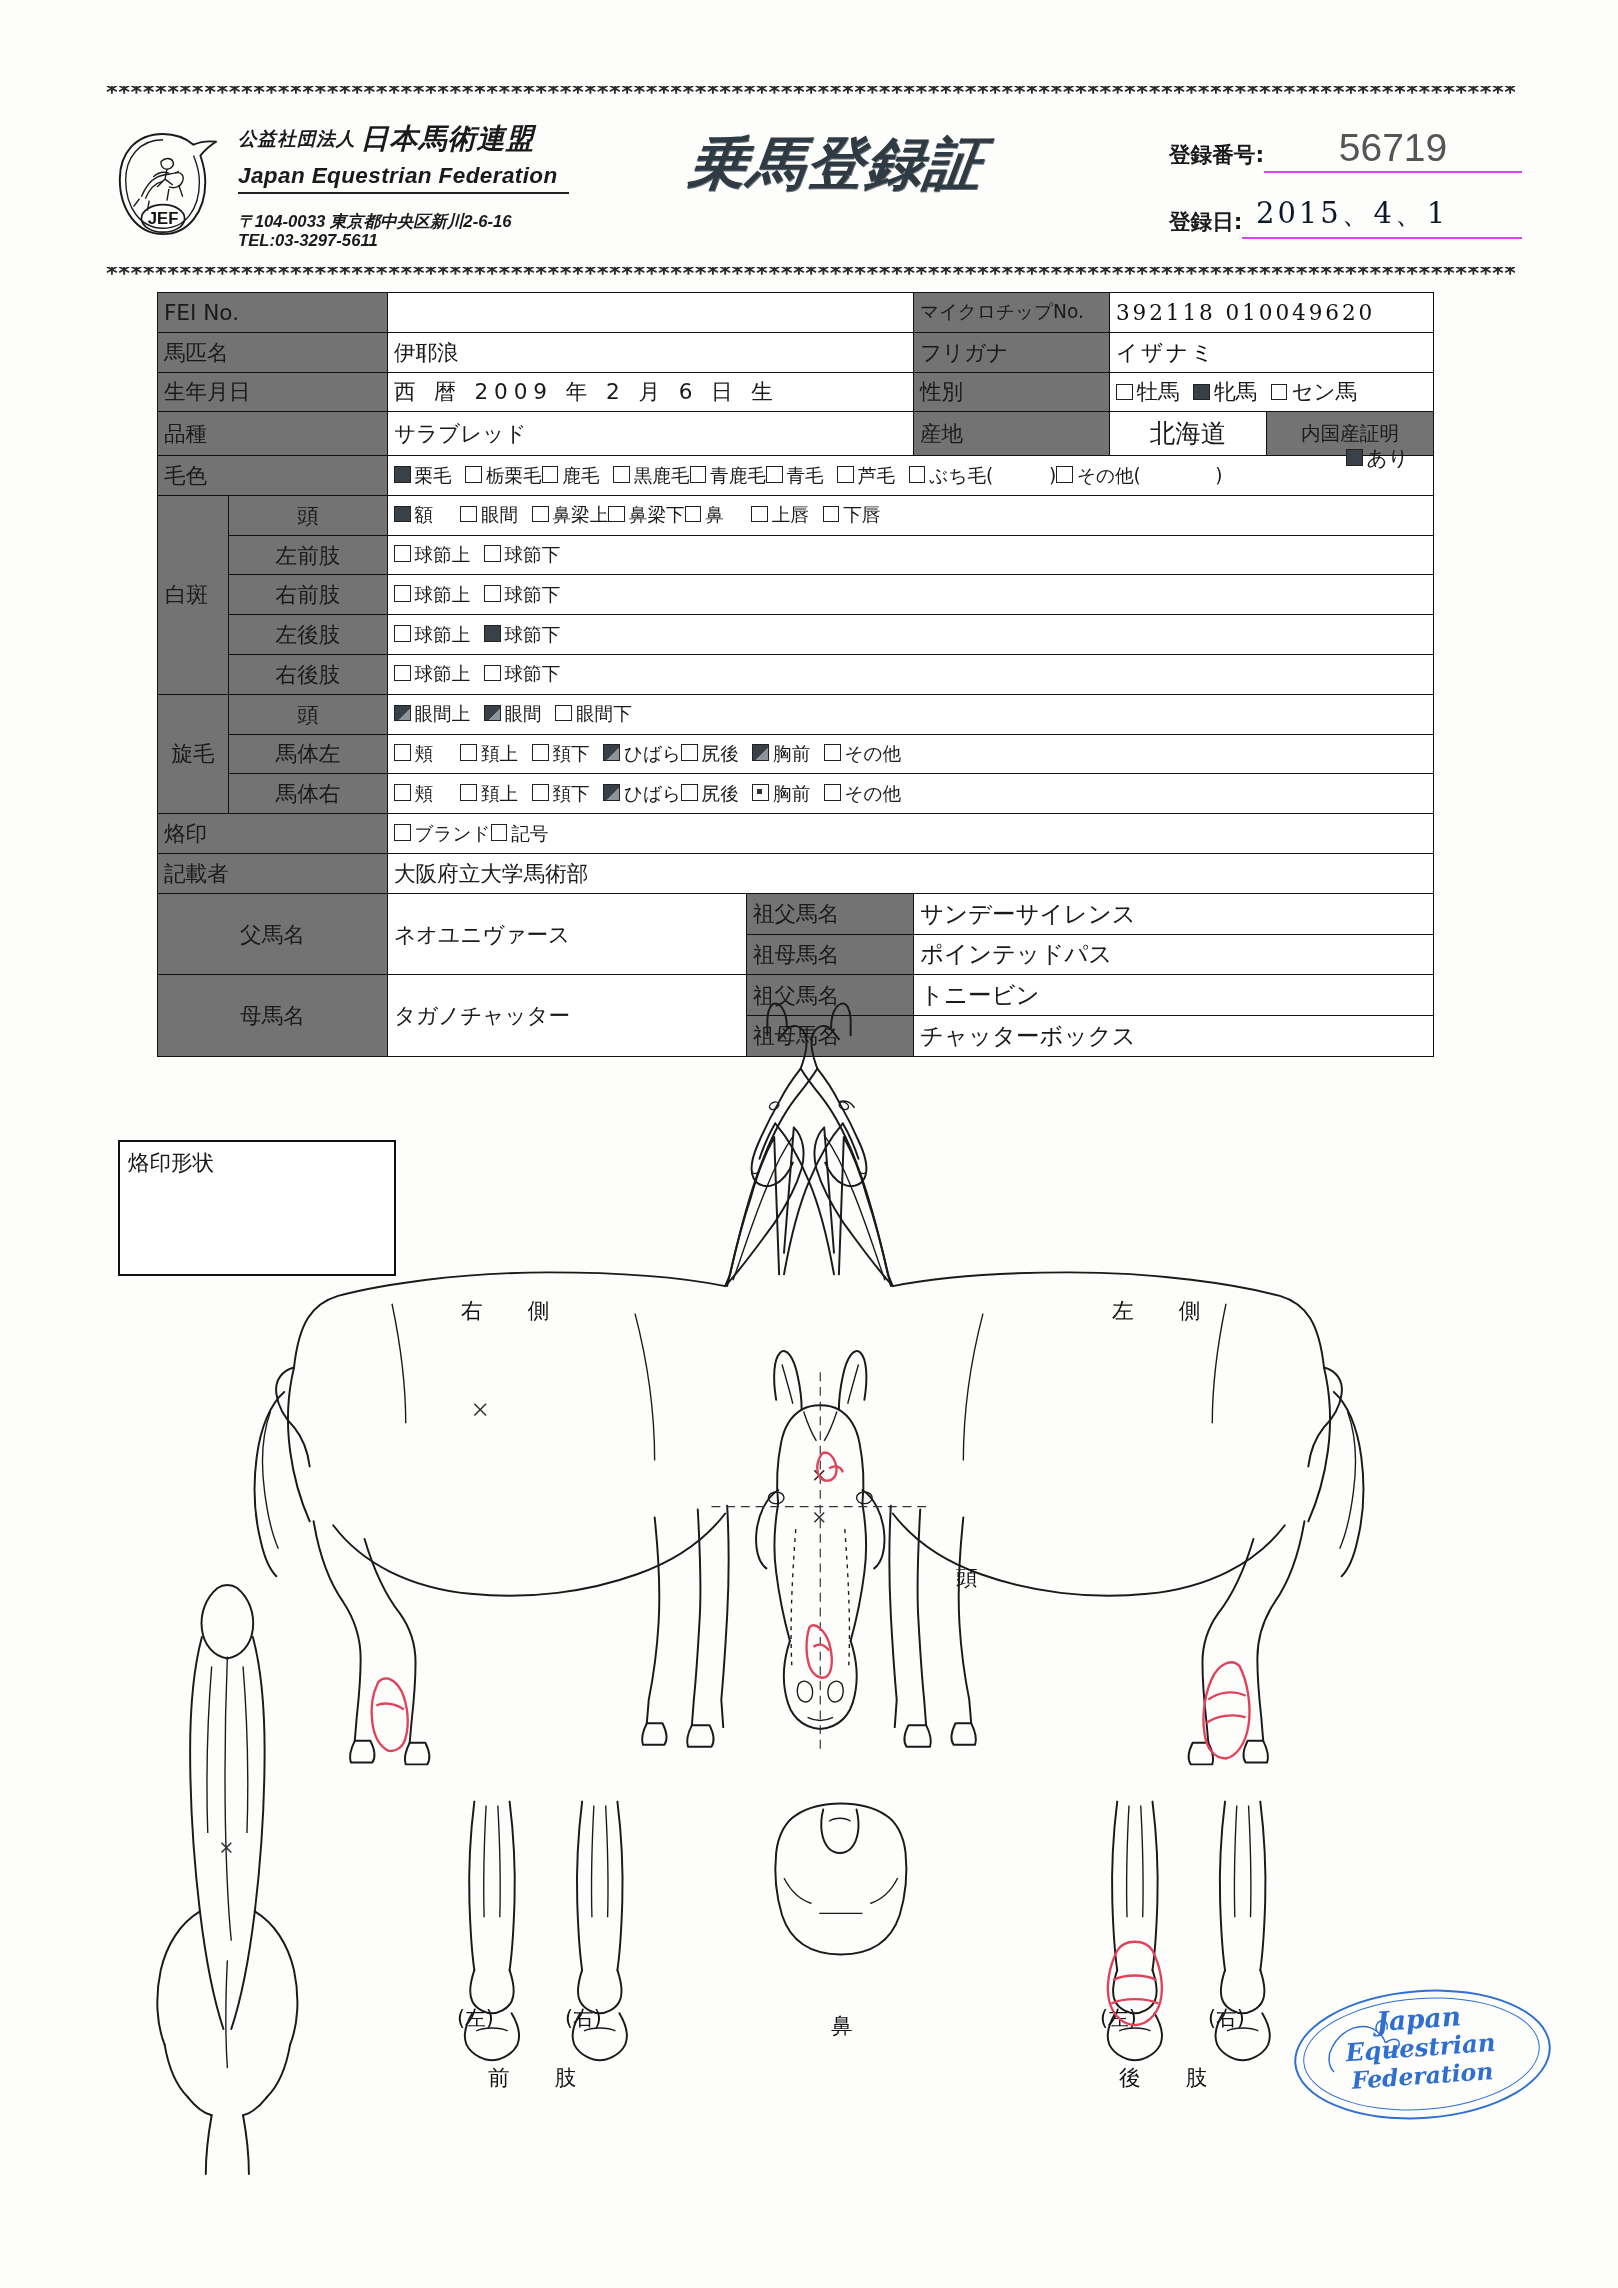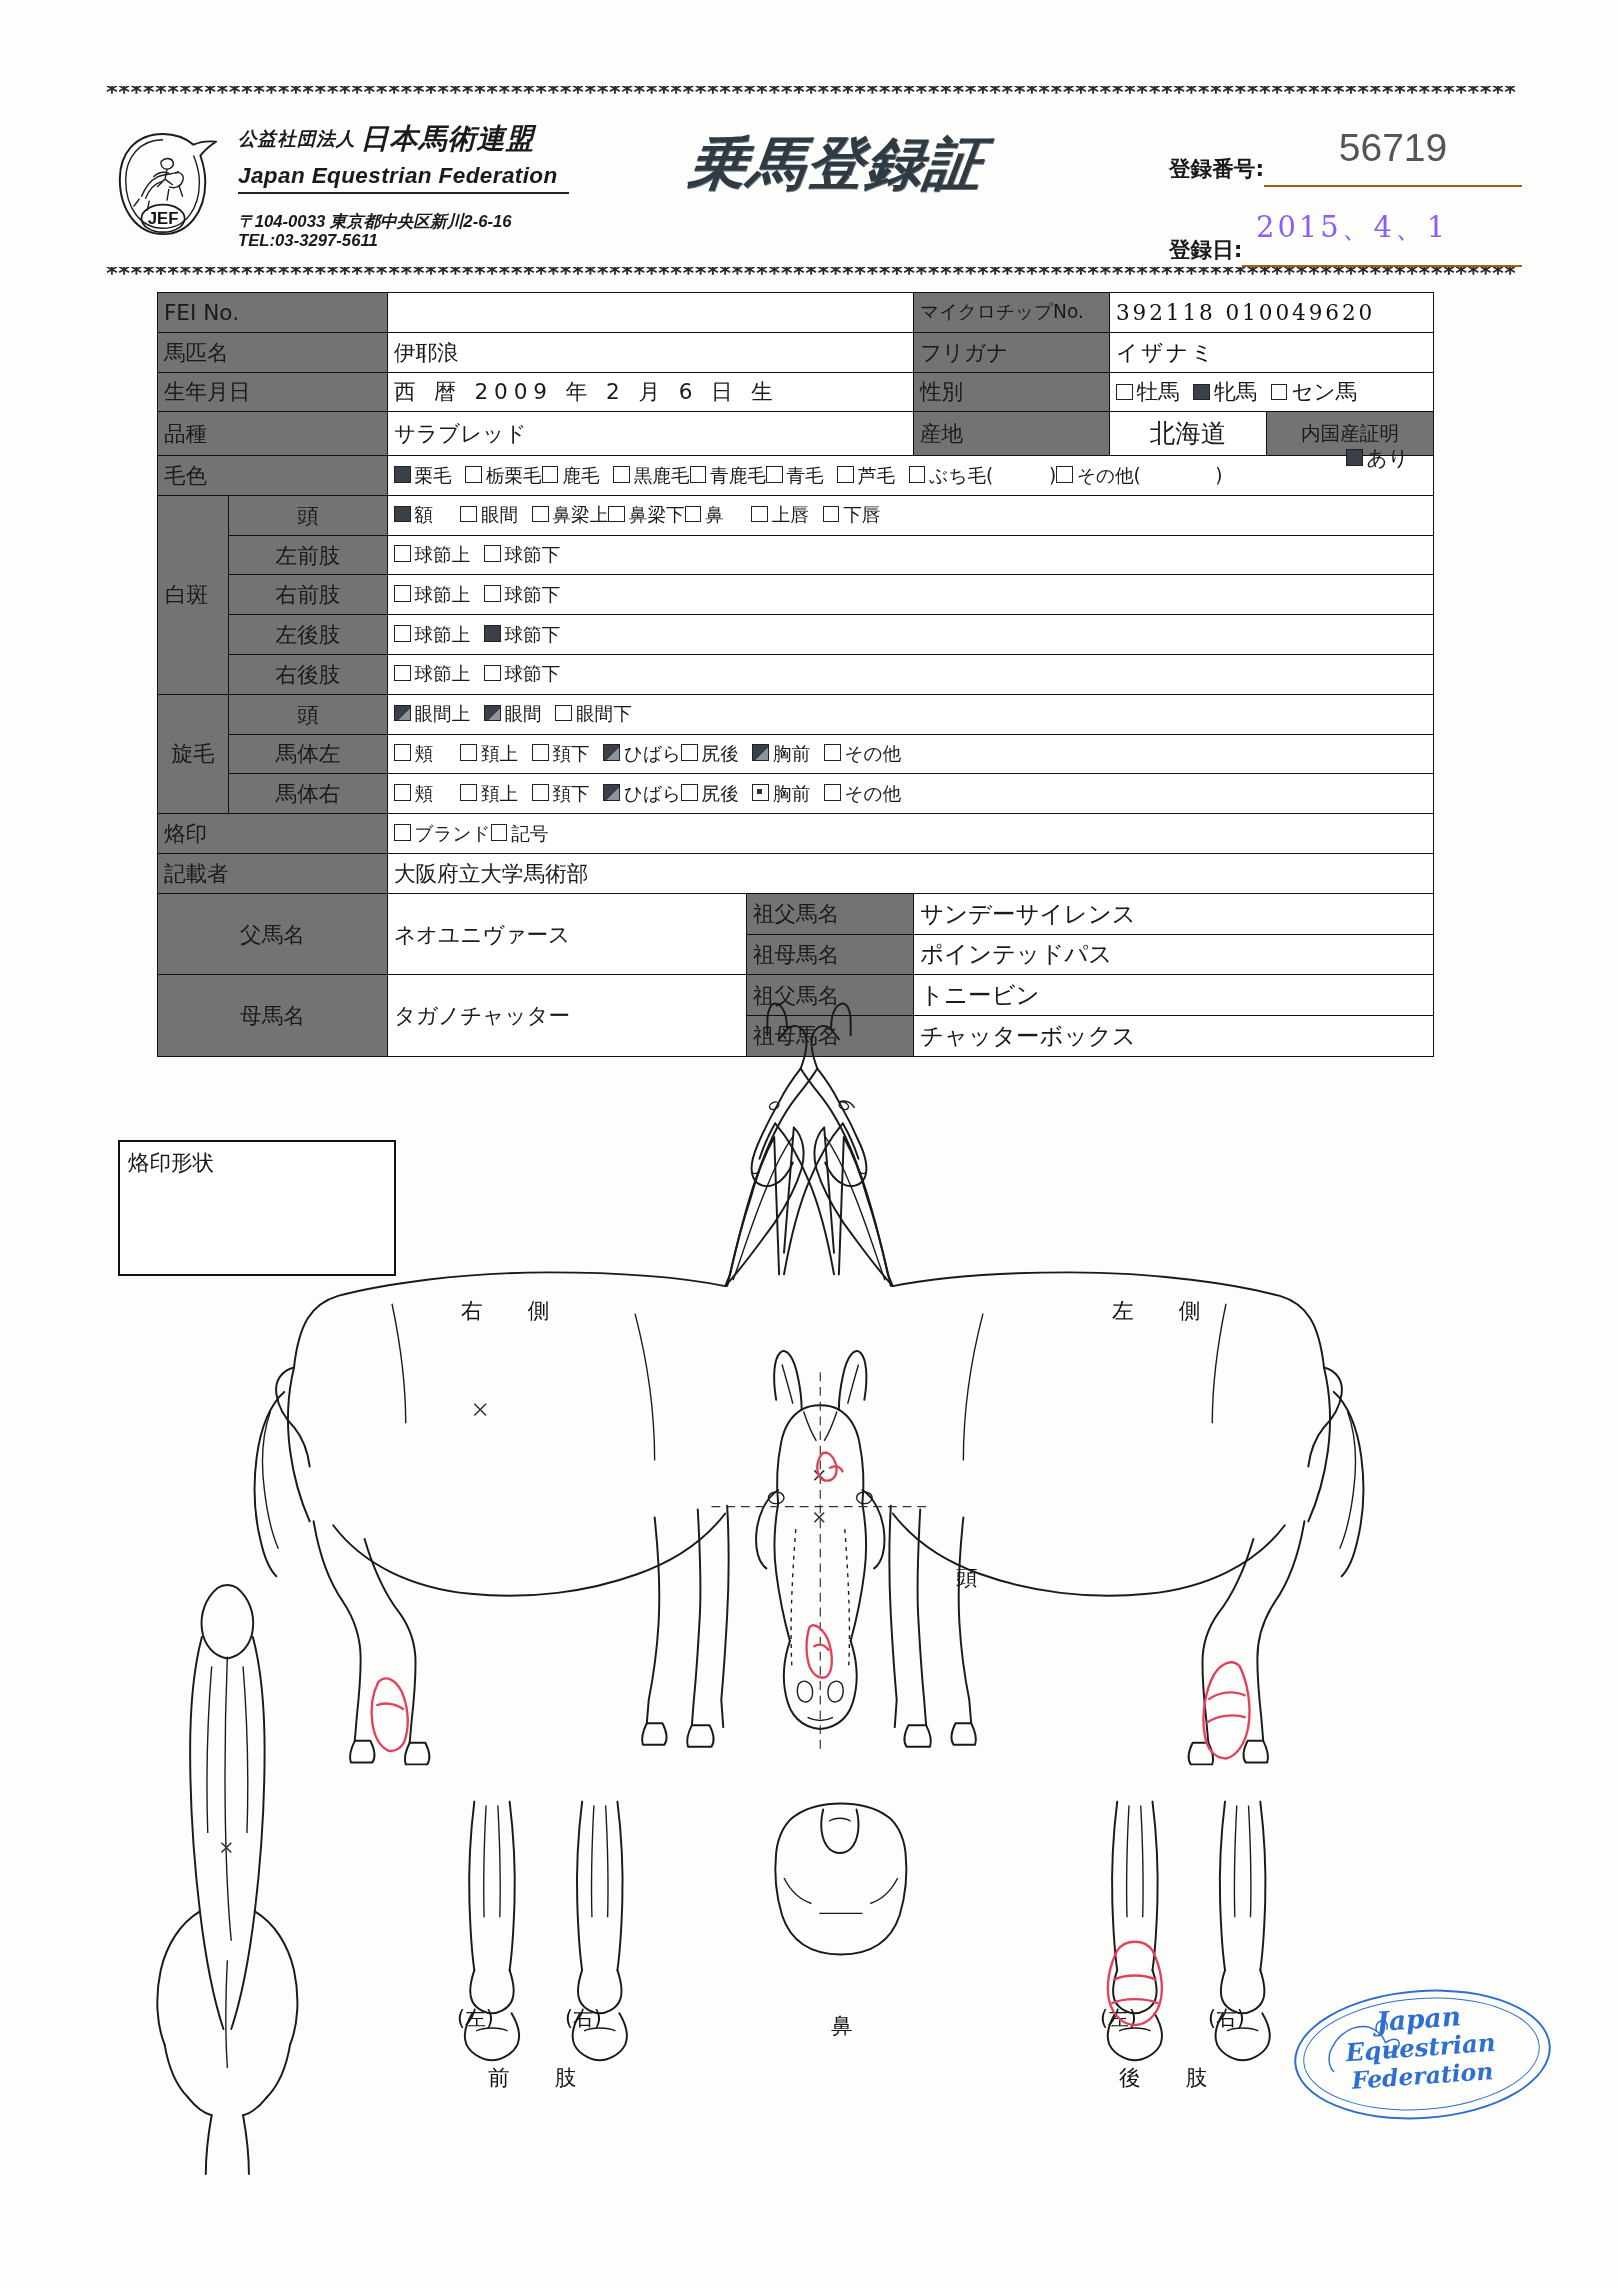--- a/index.html
+++ b/index.html
@@ -55,27 +55,27 @@
     letter-spacing:2px;
     font-family:"DejaVu Sans",sans-serif;
     color:#2f3a42;
     text-shadow:1px 1px 0 #6a757d;
     transform:skewX(-7deg);
   }
   .reg-fields{position:absolute;left:1063px;top:7.8px;width:353px;}
   .reg-row{display:flex;align-items:flex-end;margin-bottom:19.6px;}
   .reg-label{font-size:21.6px;font-weight:700;white-space:nowrap;padding-bottom:3.9px;}
   .reg-value{
-    flex:1;border-bottom:2px solid #a16207;
+    flex:1;border-bottom:2px solid #d946ef;
     font-size:39px;text-align:center;
     font-family:"Liberation Sans",sans-serif;
-    color:#555;padding-bottom:16px;line-height:43px;
+    color:#555;padding-bottom:2px;line-height:43px;
   }
   .reg-value.hand{
-    font-size:29px;color:#8b5cf6;
+    font-size:29px;color:#0f172a;
     font-family:"DejaVu Serif",serif;
     letter-spacing:2.9px;text-align:left;padding-left:13.7px;
   }
 
   
   table.main{
     position:absolute;left:157px;top:292px;
     width:1274px;border-collapse:collapse;
     table-layout:fixed;
   }

